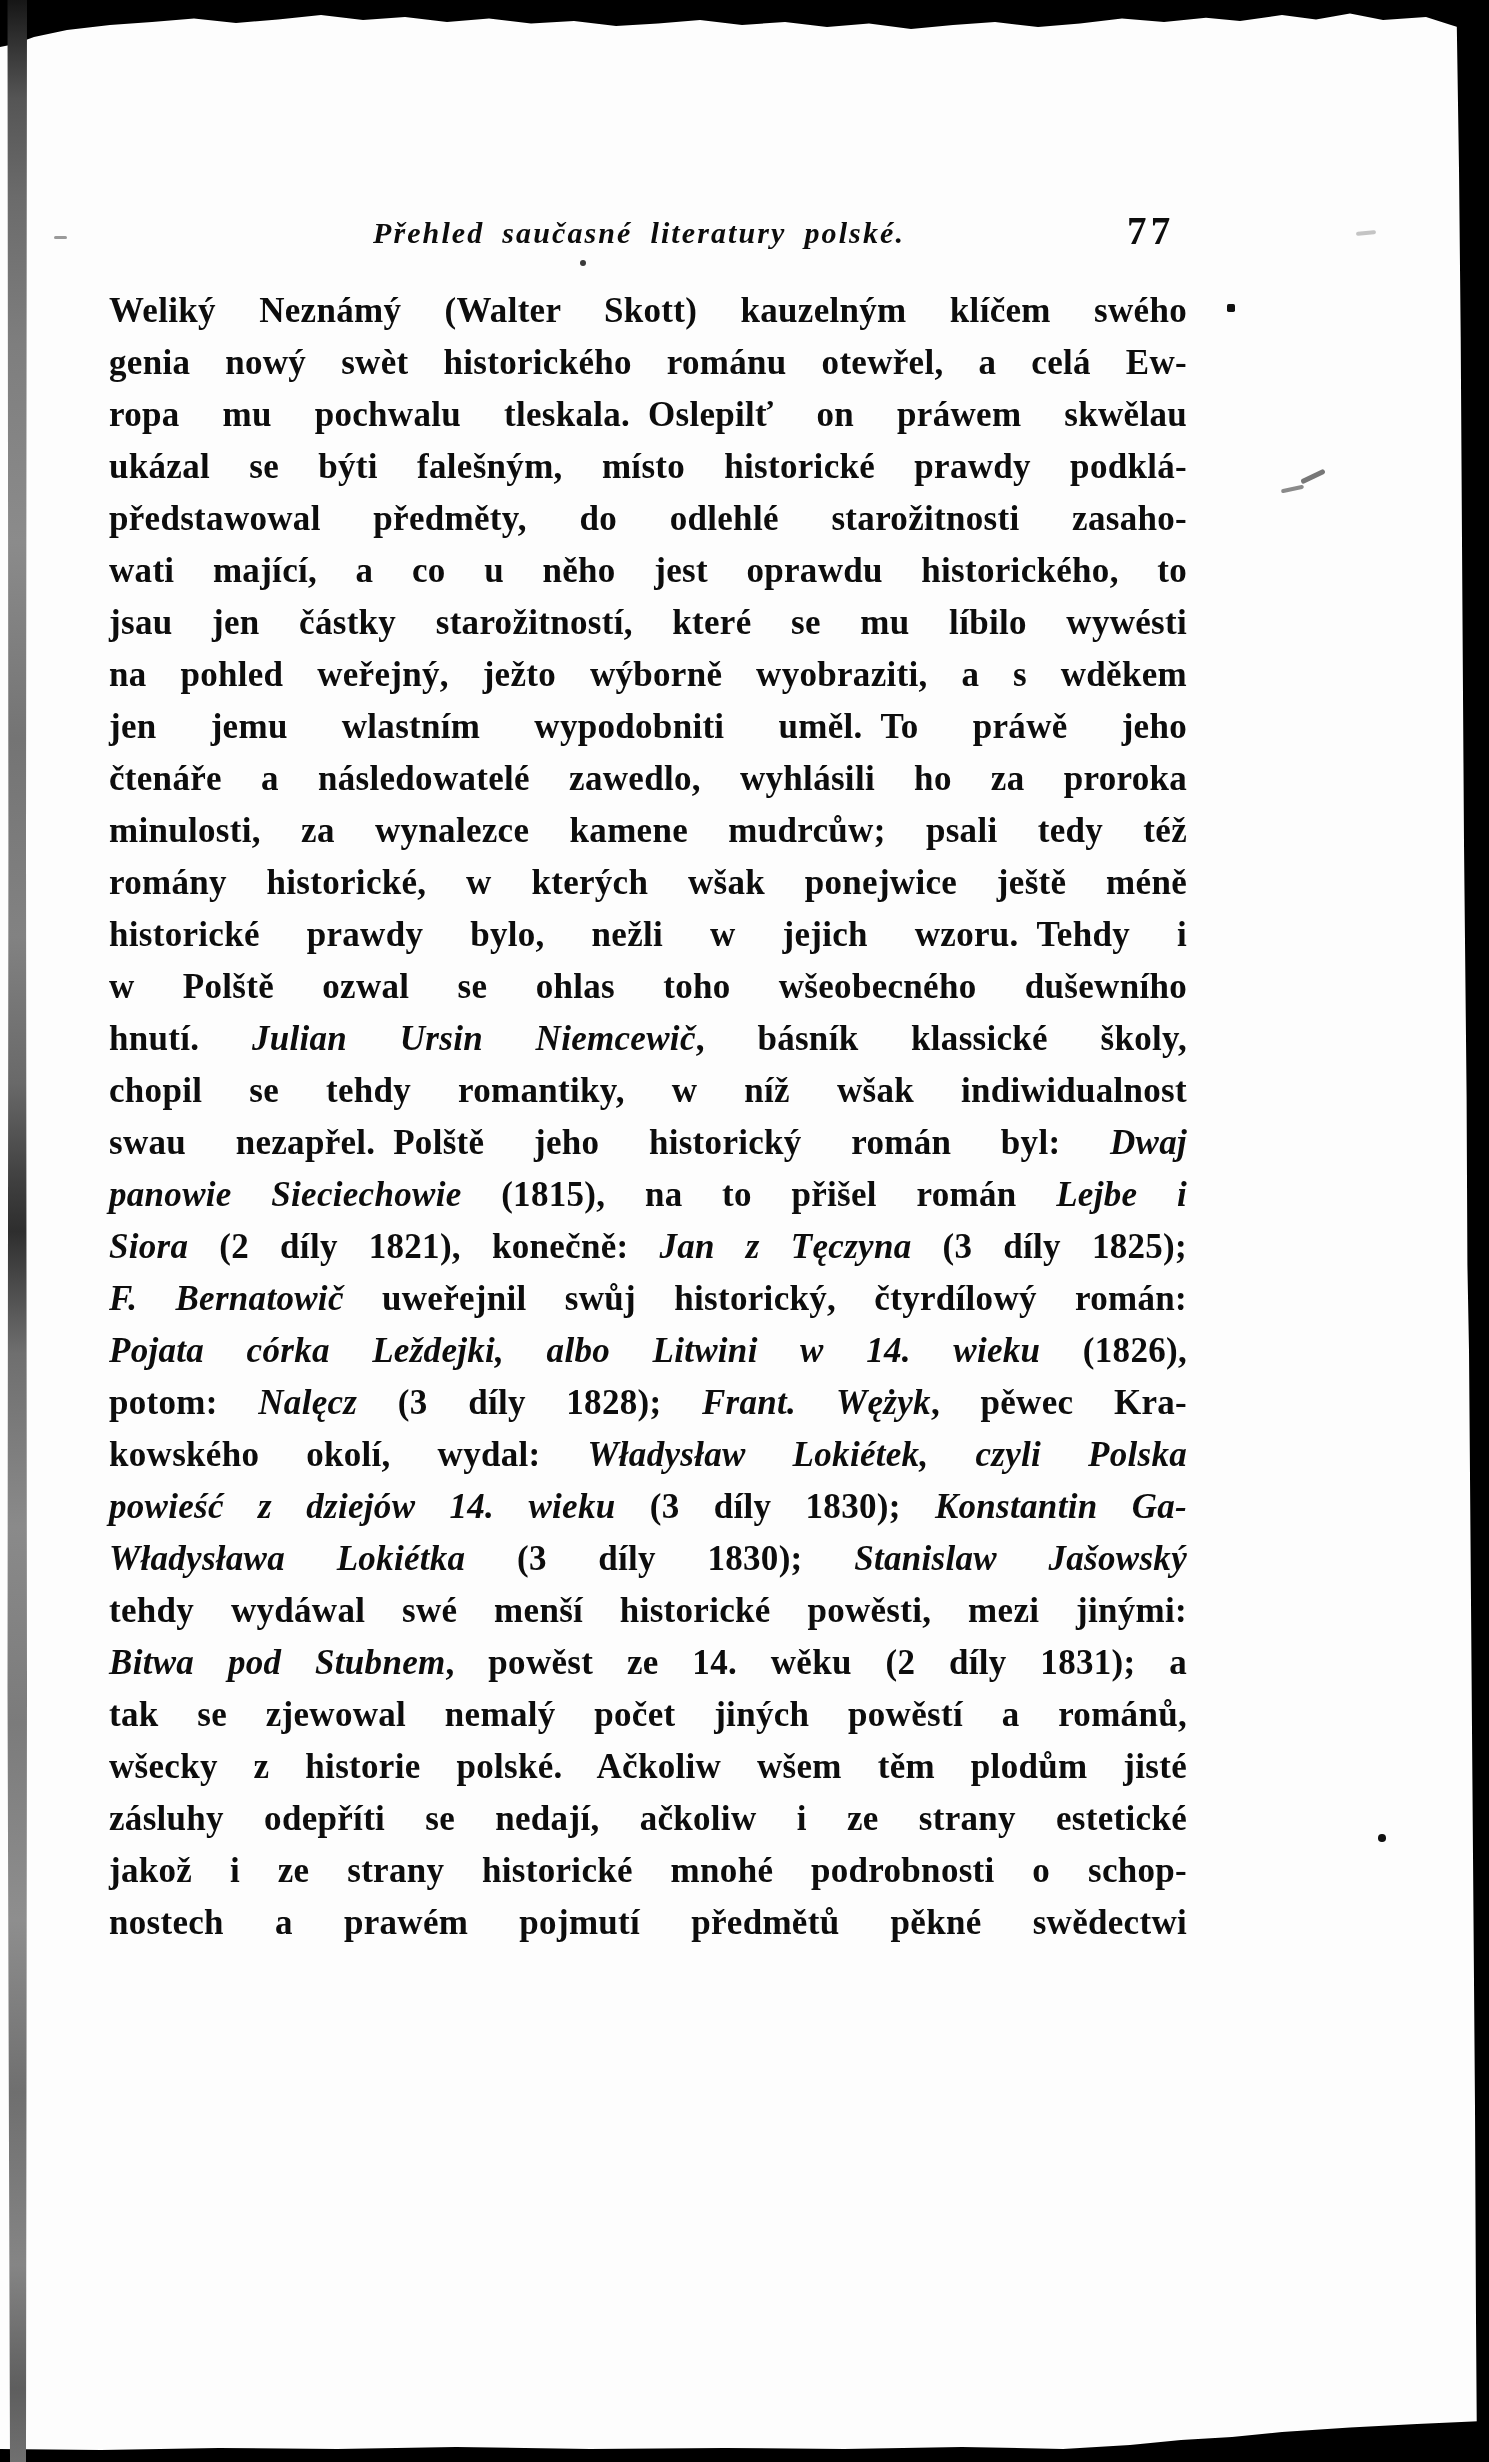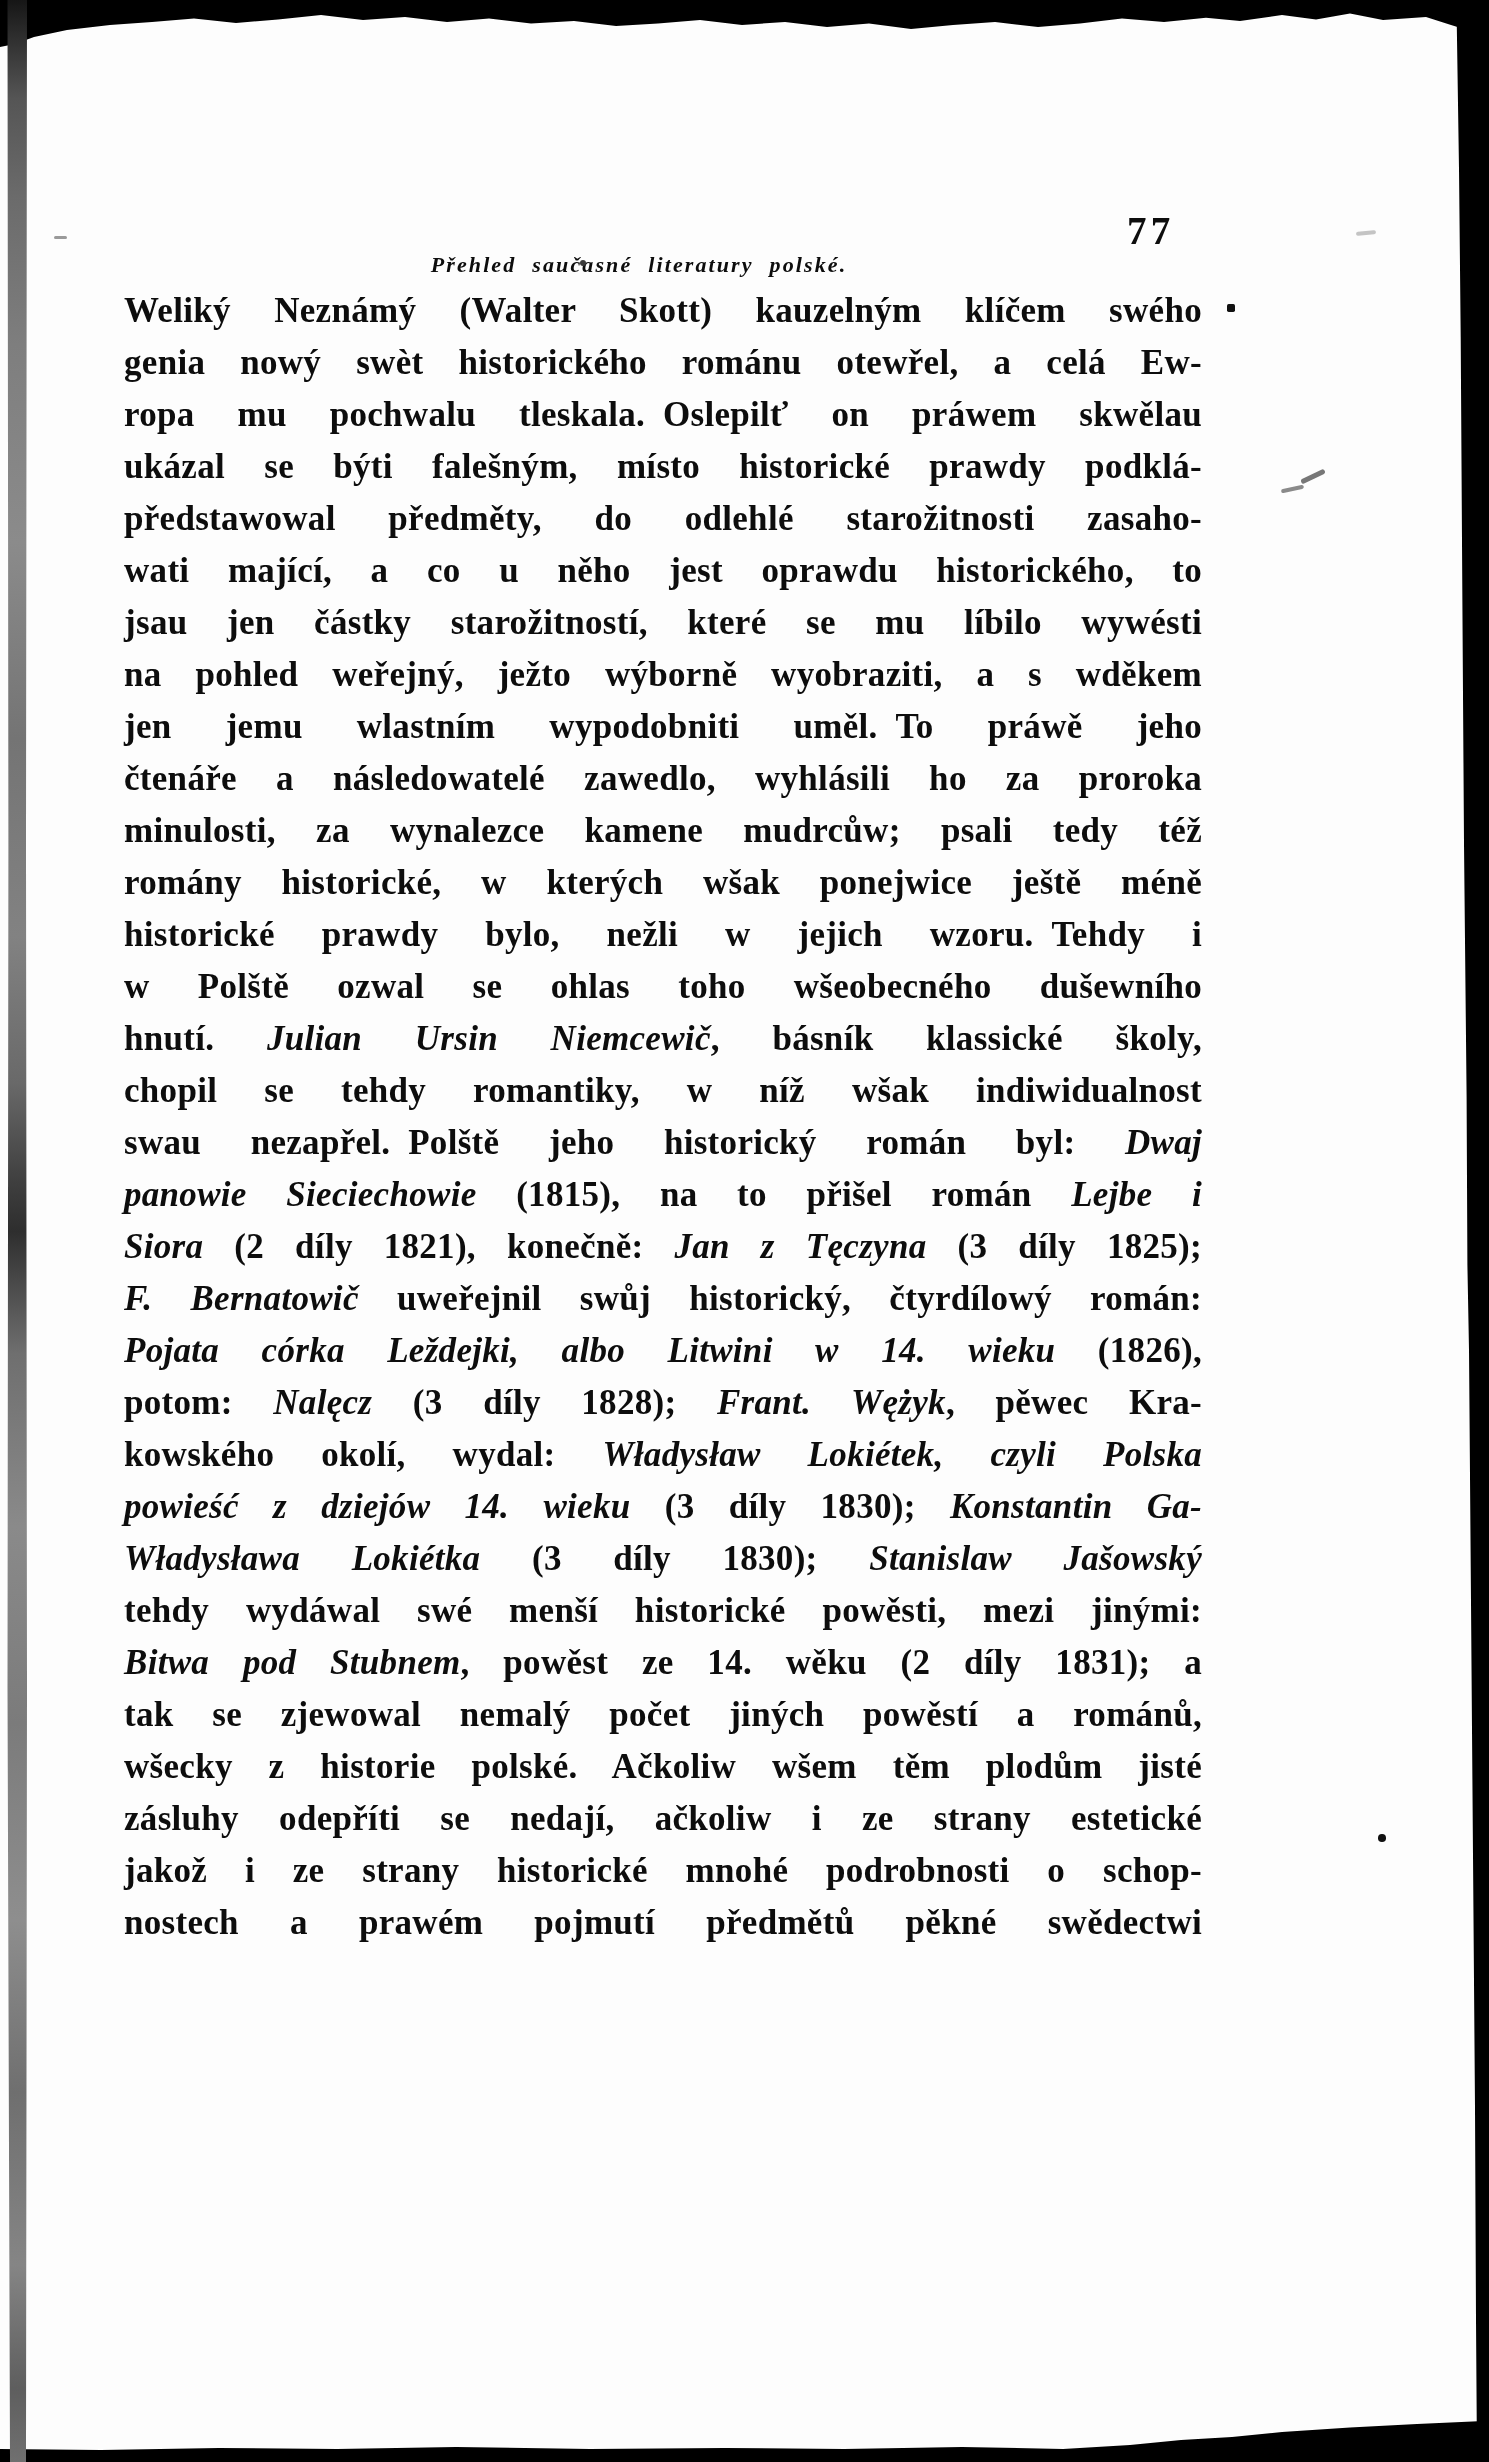--- a/index.html
+++ b/index.html
@@ -54,29 +54,29 @@
   .speck.s2{left:580px;top:260px;width:5.9px;height:5.9px;background:#3a3a3a;}
   .speck.s3{left:1281px;top:487px;width:23px;height:4.2px;background:#8a8a8a;border-radius:2.5px;transform:rotate(-12deg);}
   .speck.s4{left:1300px;top:474px;width:26px;height:5px;background:#777;border-radius:2.5px;transform:rotate(-26deg);}
   .speck.s5{left:1378px;top:1834px;width:7.6px;height:7.6px;}
   .speck.s6{left:54px;top:236px;width:12.7px;height:3.4px;background:#9a9a9a;border-radius:1.7px;}
   .speck.s7{left:1356px;top:231px;width:20px;height:4.2px;background:#c4c4c4;border-radius:2.5px;transform:rotate(-6deg);}
   
   .running-head{
     position:absolute;left:127px;top:211px;width:1078px;
     text-align:center;transform:translateX(-27px);
-    font-style:italic;font-weight:700;font-size:22px;line-height:44px;
-    letter-spacing:2.1px;word-spacing:8.4px;margin-top:32px;
+    font-style:italic;font-weight:700;font-size:30px;line-height:44px;
+    letter-spacing:2.1px;word-spacing:8.4px;
   }
   .page-number{
     position:absolute;left:1127px;top:209px;
     font-weight:700;font-size:39px;line-height:44px;letter-spacing:4.2px;
   }
   .body-text{
-    position:absolute;left:124px;top:285px;width:1078px;
+    position:absolute;left:109px;top:285px;width:1078px;
   }
   .line{
     height:52px;line-height:52px;
     font-size:35px;font-weight:700;letter-spacing:0.3px;
     text-align:justify;text-align-last:justify;text-justify:inter-word;
     white-space:nowrap;
   }
   .line .it{font-style:italic;}
 </style>
 </head>

